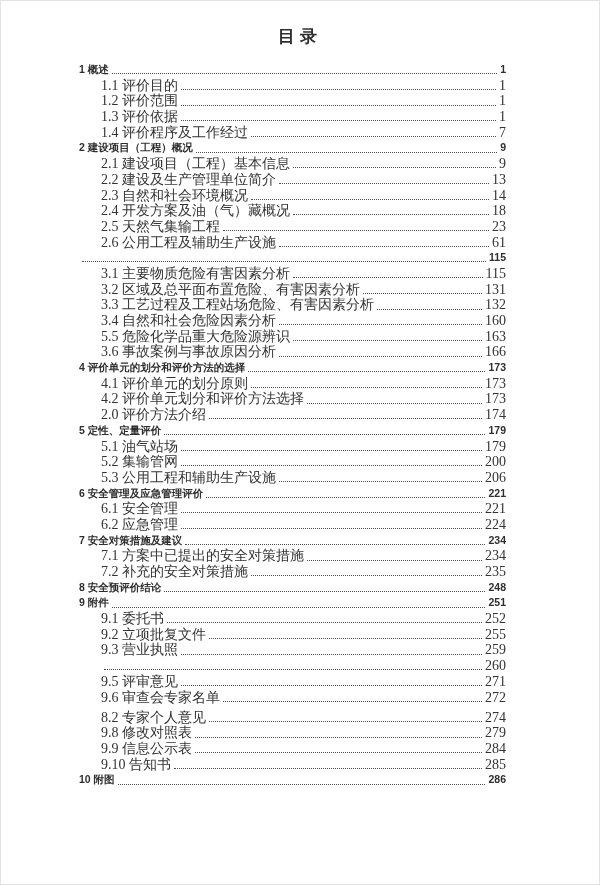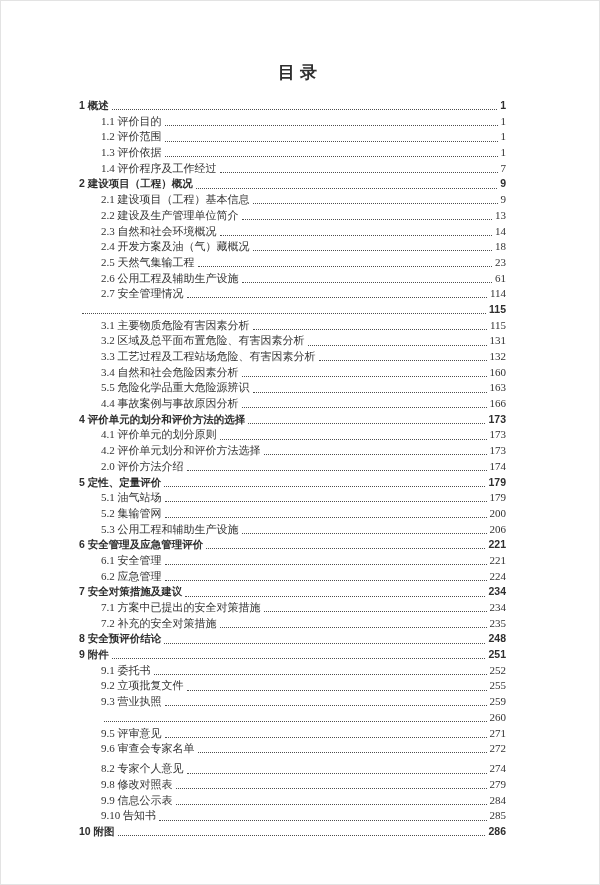--- a/index.html
+++ b/index.html
@@ -13,39 +13,39 @@
     height: 885px;
     box-sizing: border-box;
     background: #ffffff;
     border: 1px solid #e3e3e3;
     overflow: hidden;
     font-family: "Liberation Serif", "DejaVu Serif", serif;
     color: #333333;
   }
   .title {
     margin: 0;
-    padding-top: 62px;
+    padding-top: 26px;
     height: 20px;
     line-height: 20px;
     text-align: center;
     font-size: 17px;
     font-weight: 700;
     letter-spacing: 5px;
     color: #2e2e2e;
     font-family: "Liberation Serif", "DejaVu Serif", serif;
   }
   .toc {
     margin-top: 15px;
     margin-left: 78px;
     width: 427px;
   }
   .row {
     display: flex;
     height: 15.7px;
-    font-size: 11px;
+    font-size: 14px;
     line-height: 15.7px;
     white-space: nowrap;
   }
   .row.l1 {
     font-family: "Liberation Sans", "DejaVu Sans", sans-serif;
     font-weight: 700;
     font-size: 10.5px;
     color: #2e2e2e;
   }
   .row.l2 {
@@ -128,25 +128,20 @@
       <div class="row l2">
     <span class="label">2.5 天然气集输工程</span>
     <span class="leader"></span>
     <span class="pagenum">23</span>
   </div>
       <div class="row l2">
     <span class="label">2.6 公用工程及辅助生产设施</span>
     <span class="leader"></span>
     <span class="pagenum">61</span>
   </div>
-      <div class="row l2">
-    <span class="label">2.7 安全管理情况</span>
-    <span class="leader"></span>
-    <span class="pagenum">114</span>
-  </div>
       <div class="row l1">
     <span class="leader"></span>
     <span class="pagenum">115</span>
   </div>
       <div class="row l2">
     <span class="label">3.1 主要物质危险有害因素分析</span>
     <span class="leader"></span>
     <span class="pagenum">115</span>
   </div>
       <div class="row l2">
@@ -163,21 +158,21 @@
     <span class="label">3.4 自然和社会危险因素分析</span>
     <span class="leader"></span>
     <span class="pagenum">160</span>
   </div>
       <div class="row l2">
     <span class="label">5.5 危险化学品重大危险源辨识</span>
     <span class="leader"></span>
     <span class="pagenum">163</span>
   </div>
       <div class="row l2">
-    <span class="label">4.4 事故案例与事故原因分析</span>
+    <span class="label">3.6 事故案例与事故原因分析</span>
     <span class="leader"></span>
     <span class="pagenum">166</span>
   </div>
       <div class="row l1">
     <span class="label">4 评价单元的划分和评价方法的选择</span>
     <span class="leader"></span>
     <span class="pagenum">173</span>
   </div>
       <div class="row l2">
     <span class="label">4.1 评价单元的划分原则</span>

